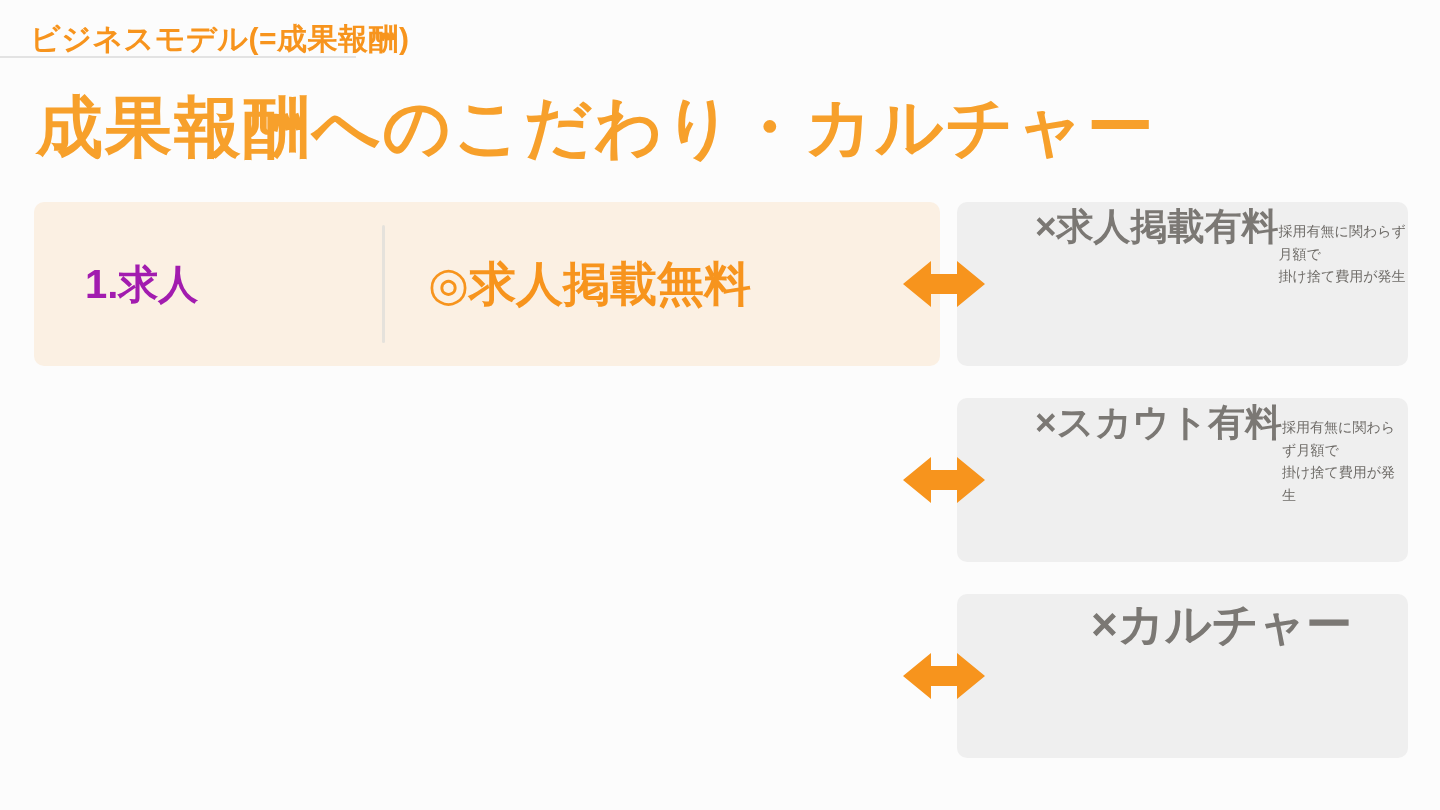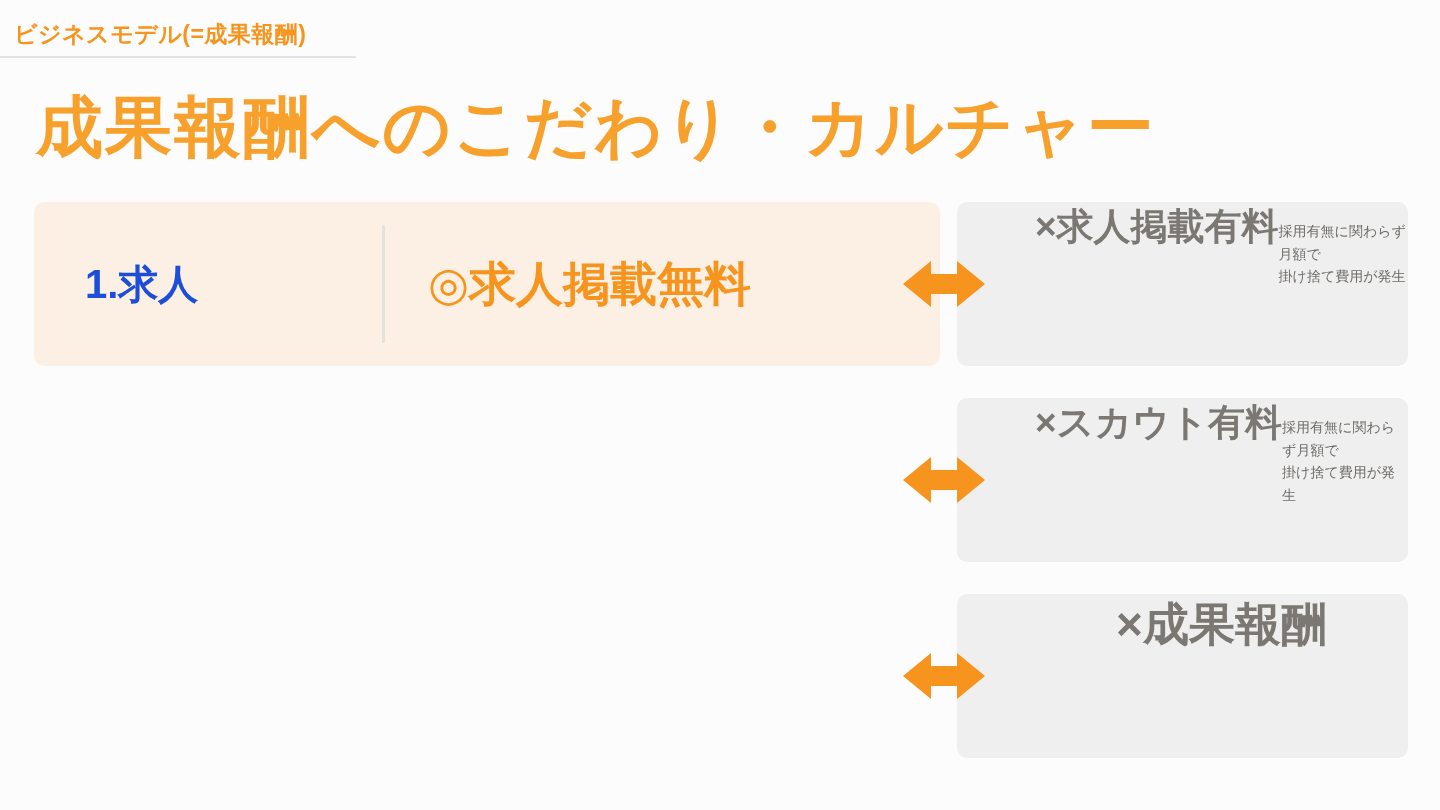--- a/index.html
+++ b/index.html
@@ -12,23 +12,23 @@
   }
   .slide {
     position: relative;
     width: 1440px;
     height: 810px;
     overflow: hidden;
     background: #FCFCFC;
   }
   .eyebrow {
     position: absolute;
-    left: 14px;
+    left: 30px;
     top: 19px;
-    font-size: 23px;
+    font-size: 30px;
     font-weight: bold;
     color: #F7941D;
     letter-spacing: 0.5px;
     white-space: nowrap;
   }
   .eyebrow-rule {
     position: absolute;
     left: 0;
     top: 56px;
     width: 356px;
@@ -68,21 +68,21 @@
     border-radius: 10px;
     display: flex;
     align-items: center;
   }
   .num-label {
     box-sizing: border-box;
     width: 348px;
     padding-left: 51px;
     font-size: 40px;
     font-weight: bold;
-    color: #1d4ed8;
+    color: #a21caf;
     white-space: nowrap;
   }
   .divider {
     width: 3px;
     height: 118px;
     background: #E5E2DC;
     border-radius: 2px;
     flex-shrink: 0;
   }
   .positive {
@@ -168,19 +168,19 @@
         <div class="neg-desc">採用有無に関わらず月額で
 掛け捨て費用が発生</div>
       </div>
     </div>
 
     <div class="row">
       <svg class="arrow" viewBox="0 0 82 46" aria-hidden="true">
         <polygon points="0,23 28,0 28,13 54,13 54,0 82,23 54,46 54,33 28,33 28,46"></polygon>
       </svg>
       <div class="right-box">
-        <div class="neg-title big">×成果報酬</div>
+        <div class="neg-title big">×カルチャー</div>
 
       </div>
     </div>
 
   </div>
 </div>
 
 </body></html>

